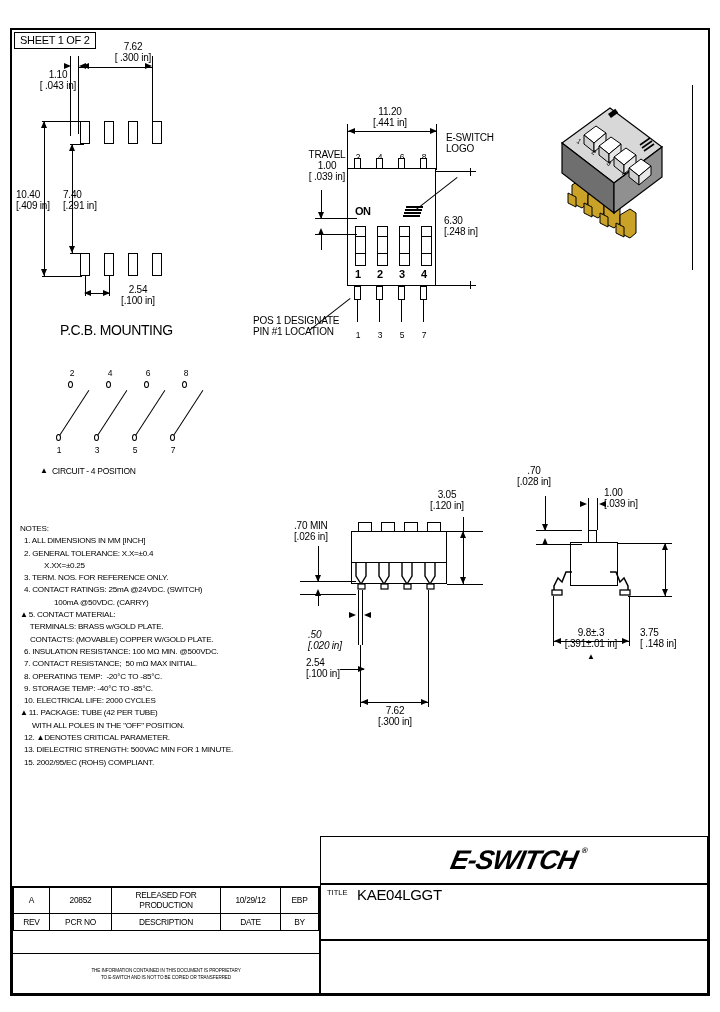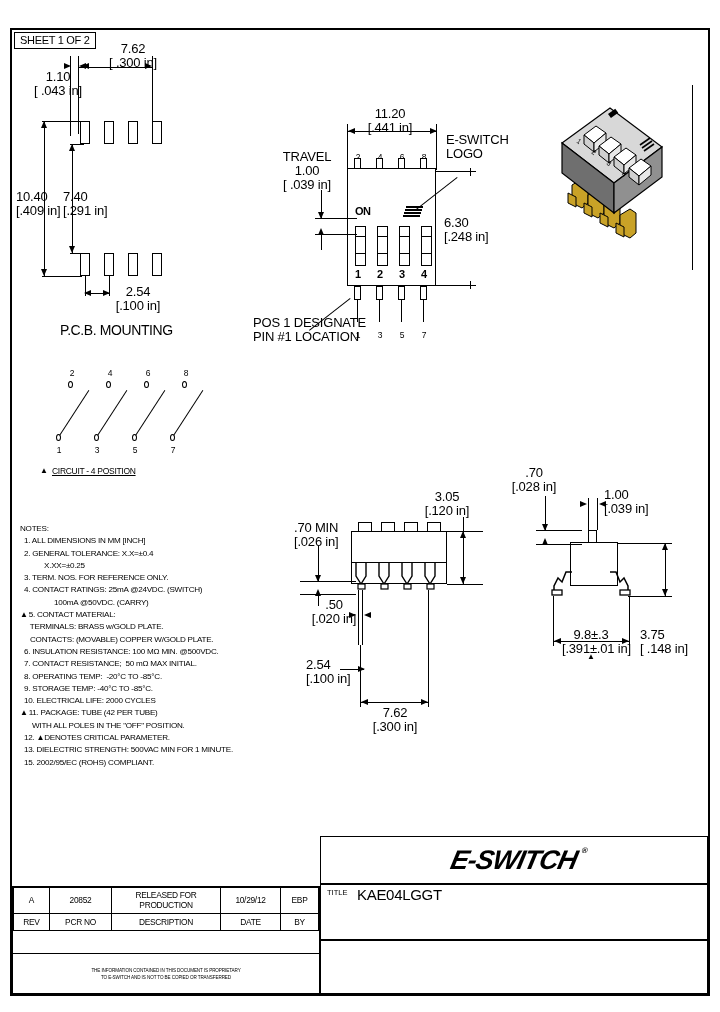--- a/index.html
+++ b/index.html
@@ -17,21 +17,21 @@
   
   #border {
     position: absolute;
     left: 10px; top: 28px;
     width: 700px; height: 968px;
     border: 2px solid #000;
   }
   
   .abs { position: absolute; }
   .dim {
-    font-size: 13px; line-height: 1.08;
+    font-size: 10px; line-height: 1.08;
     text-align: center; color: #000;
     white-space: pre; letter-spacing: -0.2px;
   }
   .ln { position: absolute; background: #000; }
   .hl { height: 1px; }
   .vl { width: 1px; }
   
   #sheet-tag {
     left: 14px; top: 32px;
     border: 1.5px solid #000;
@@ -234,21 +234,21 @@
     <div class="ckt-dot" style="left:94px; top:434px;"></div>
     <div class="ckt-dot" style="left:132px; top:434px;"></div>
     <div class="ckt-dot" style="left:170px; top:434px;"></div>
 
     <div class="pin-num" style="left:53px; top:445px;">1</div>
     <div class="pin-num" style="left:91px; top:445px;">3</div>
     <div class="pin-num" style="left:129px; top:445px;">5</div>
     <div class="pin-num" style="left:167px; top:445px;">7</div>
 
     <div class="abs" style="left:40px; top:466px; font-size:8px;">▲</div>
-    <div class="abs" style="left:52px; top:466px; font-size:8.5px; text-decoration:underline; letter-spacing:-0.3px;">CIRCUIT - 4 POSITION</div>
+    <div class="abs" style="left:52px; top:466px; font-size:8.5px; letter-spacing:-0.3px;">CIRCUIT - 4 POSITION</div>
   </div>
 
   <div>
 
     <div class="abs dim" style="left:355px; top:107px; width:70px;">11.20
 [.441 in]</div>
     <div class="ln hl" style="left:347px; top:131px; width:90px;"></div>
     <div class="ln vl" style="left:347px; top:124px; height:46px;"></div>
     <div class="ln vl" style="left:436px; top:124px; height:46px;"></div>
     <div class="abs" style="left:348px; top:127.5px; width:0;height:0;border-top:3.5px solid transparent;border-bottom:3.5px solid transparent;border-right:7px solid #000;"></div>
@@ -304,21 +304,21 @@
     <div class="ln vl" style="left:357px; top:300px; height:22px;"></div>
     <div class="ln vl" style="left:379px; top:300px; height:22px;"></div>
     <div class="ln vl" style="left:401px; top:300px; height:22px;"></div>
     <div class="ln vl" style="left:423px; top:300px; height:22px;"></div>
 
     <div class="pin-num" style="left:352px; top:330px;">1</div>
     <div class="pin-num" style="left:374px; top:330px;">3</div>
     <div class="pin-num" style="left:396px; top:330px;">5</div>
     <div class="pin-num" style="left:418px; top:330px;">7</div>
 
-    <div class="abs dim" style="left:278px; top:150px; width:58px;">TRAVEL
+    <div class="abs dim" style="left:298px; top:150px; width:58px;">TRAVEL
 1.00
 [ .039 in]</div>
     <div class="ln hl" style="left:315px; top:218px; width:42px;"></div>
     <div class="ln hl" style="left:315px; top:234px; width:42px;"></div>
     <div class="ln vl" style="left:321px; top:190px; height:28px;"></div>
     <div class="ln vl" style="left:321px; top:234px; height:16px;"></div>
     <div class="abs" style="left:317.5px; top:212px; width:0;height:0;border-left:3.5px solid transparent;border-right:3.5px solid transparent;border-top:7px solid #000;"></div>
     <div class="abs" style="left:317.5px; top:228px; width:0;height:0;border-left:3.5px solid transparent;border-right:3.5px solid transparent;border-bottom:7px solid #000;"></div>
 
     <div class="ln hl" style="left:436px; top:171px; width:40px;"></div>
@@ -430,21 +430,21 @@
 [.026 in]</div>
     <div class="ln hl" style="left:300px; top:581px; width:56px;"></div>
     <div class="ln hl" style="left:300px; top:594px; width:56px;"></div>
     <div class="ln vl" style="left:318px; top:546px; height:35px;"></div>
     <div class="ln vl" style="left:318px; top:594px; height:12px;"></div>
     <div class="abs" style="left:314.5px; top:575px; width:0;height:0;border-left:3.5px solid transparent;border-right:3.5px solid transparent;border-top:7px solid #000;"></div>
     <div class="abs" style="left:314.5px; top:589px; width:0;height:0;border-left:3.5px solid transparent;border-right:3.5px solid transparent;border-bottom:7px solid #000;"></div>
 
     <div class="ln vl" style="left:358px; top:590px; height:55px;"></div>
     <div class="ln vl" style="left:362px; top:590px; height:55px;"></div>
-    <div class="abs dim" style="left:308px; top:598px; width:52px; text-align:center;">.50
+    <div class="abs dim" style="left:308px; top:630px; width:52px; text-align:left;font-style:italic;">.50
 [.020 in]</div>
     <div class="abs" style="left:349px; top:611.5px; width:0;height:0;border-top:3.5px solid transparent;border-bottom:3.5px solid transparent;border-left:7px solid #000;"></div>
     <div class="abs" style="left:364px; top:611.5px; width:0;height:0;border-top:3.5px solid transparent;border-bottom:3.5px solid transparent;border-right:7px solid #000;"></div>
 
     <div class="abs dim" style="left:306px; top:658px; width:54px; text-align:left;">2.54
 [.100 in]</div>
     <div class="ln hl" style="left:340px; top:669px; width:24px;"></div>
     <div class="abs" style="left:358px; top:665.5px; width:0;height:0;border-top:3.5px solid transparent;border-bottom:3.5px solid transparent;border-left:7px solid #000;"></div>
 
     <div class="ln vl" style="left:360px; top:645px; height:62px;"></div>

